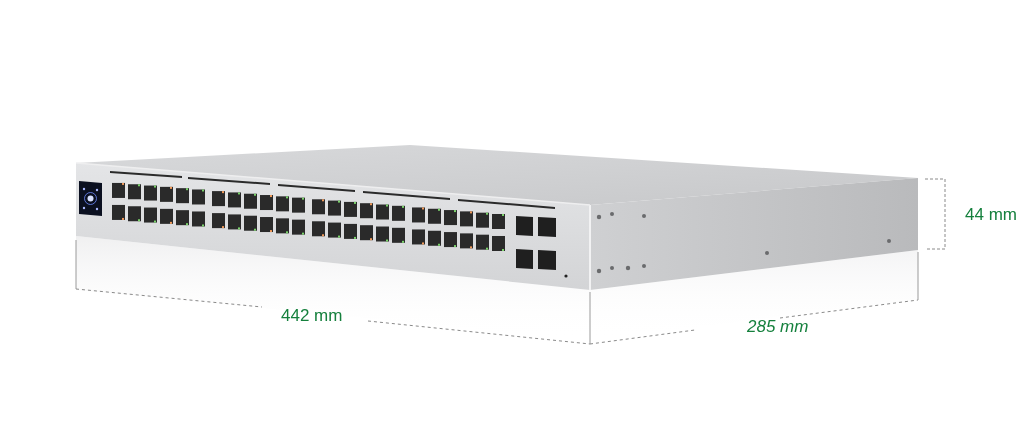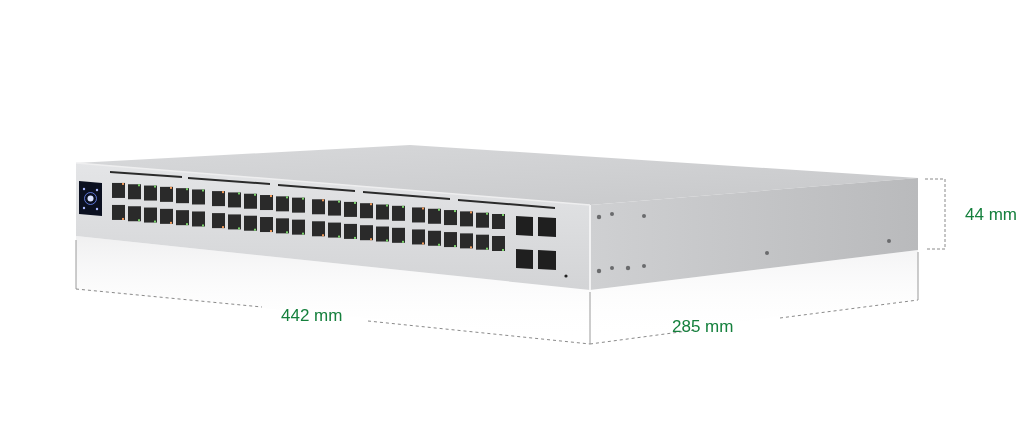--- a/index.html
+++ b/index.html
@@ -1,20 +1,20 @@
 <!DOCTYPE html>
 <html><head>
 <meta charset="utf-8">
 <style>
   html, body { margin:0; padding:0; background:#ffffff; }
   body { width:1024px; height:436px; position:relative; overflow:hidden; font-family:"Liberation Sans", sans-serif; }
   #stage { position:absolute; left:0; top:0; width:1024px; height:436px; }
   .dim-label { position:absolute; color:#15803d; font-size:17px; font-family:"Liberation Sans", sans-serif; white-space:nowrap; }
   #dim-width { left:281px; top:306px; }
-  #dim-depth { left:672px; top:317px; }
+  #dim-depth { left:747px; top:317px;font-style:italic; }
   #dim-height { left:965px; top:205px; }
 </style>
 </head>
 <body>
 
 <div id="stage">
   <svg width="1024" height="436" viewBox="0 0 1024 436" xmlns="http://www.w3.org/2000/svg">
     <defs>
       <linearGradient id="topGrad" x1="0" y1="0" x2="1" y2="1">
         <stop offset="0" stop-color="#d8d9db"></stop>

